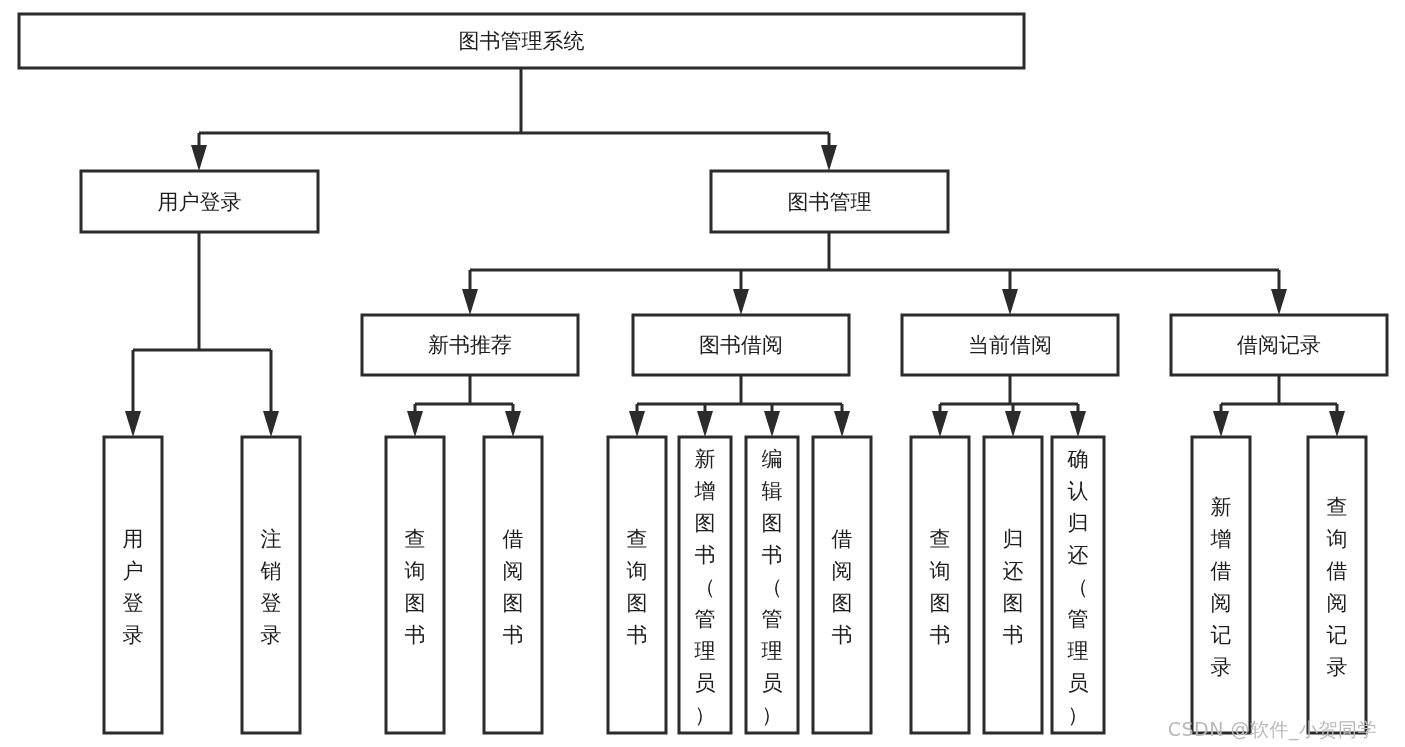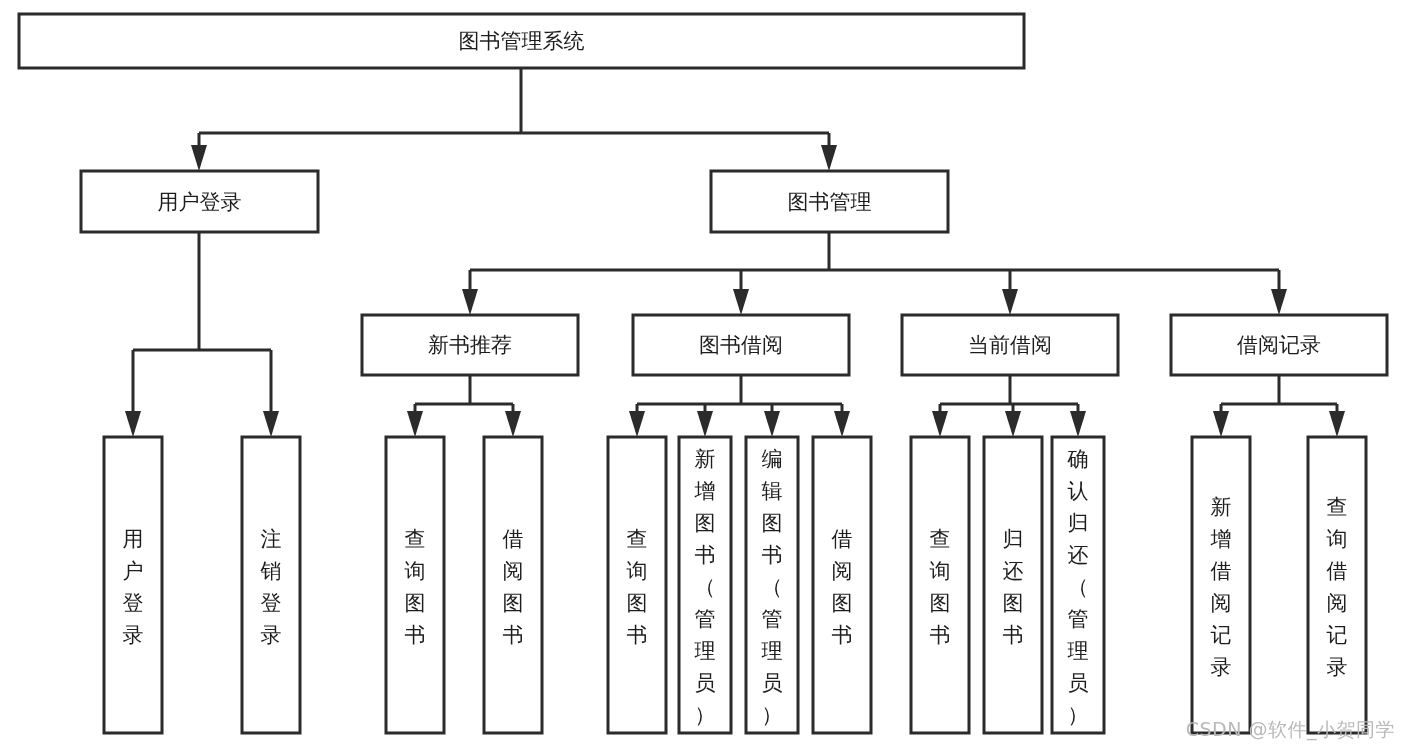--- a/index.html
+++ b/index.html
@@ -49,21 +49,21 @@
     dominant-baseline: middle;
   }
   .node-label-v {
     font-family: "DejaVu Sans", "Liberation Sans", sans-serif;
     font-size: 21px;
     fill: #1d1d1d;
     text-anchor: middle;
   }
   .watermark-text {
     position: absolute;
-    right: 10px;
+    right: 28px;
     bottom: 4px;
     font-family: "DejaVu Sans", "Liberation Sans", sans-serif;
     font-size: 19px;
     color: #b9b9b9;
     white-space: nowrap;
     letter-spacing: 0.5px;
     pointer-events: none;
   }
 </style>
 </head>

